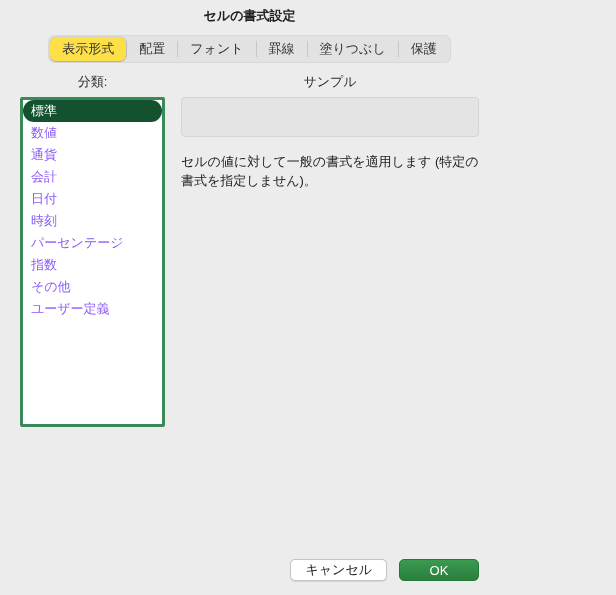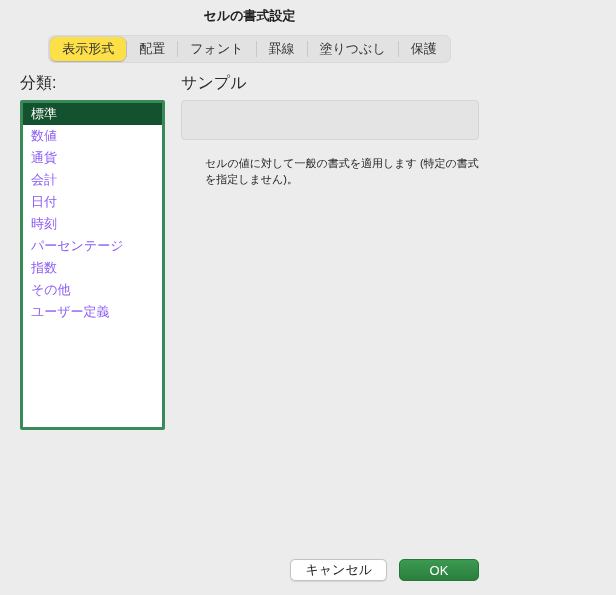--- a/index.html
+++ b/index.html
@@ -61,53 +61,54 @@
     gap: 16px;
   }
   .left-col {
     width: 145px;
     flex-shrink: 0;
   }
   .right-col {
     flex: 1;
   }
   .label {
-    font-size: 16px;
+    font-size: 13px;
     margin-bottom: 6px;
     color: #2a2a2a;
+    text-align: center;
   }
   .category-list {
     border: 3px solid #3a8a59;
     border-radius: 2px;
     background: #fff;
     height: 330px;
     overflow: auto;
   }
   .category-item {
     padding: 2px 8px;
     font-size: 13px;
     cursor: pointer;
     color: #8b5cf6;
   }
   .category-item.selected {
     background: #14522f;
     color: #fff;
+    border-radius: 11px;
   }
   .sample-box {
     background: #e4e4e4;
     border: 1px solid #d5d5d5;
     border-radius: 4px;
     height: 40px;
     margin-bottom: 16px;
   }
   .description {
-    font-size: 11px;
+    font-size: 13px;
     line-height: 1.45;
     color: #222;
-    margin-left: 24px;
   }
   .footer {
     position: absolute;
     bottom: 14px;
     right: 20px;
     display: flex;
     gap: 12px;
   }
   .btn {
     min-width: 80px;

